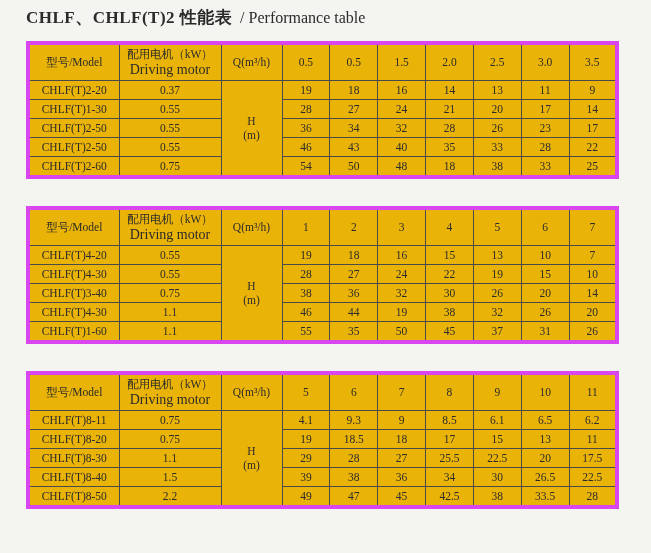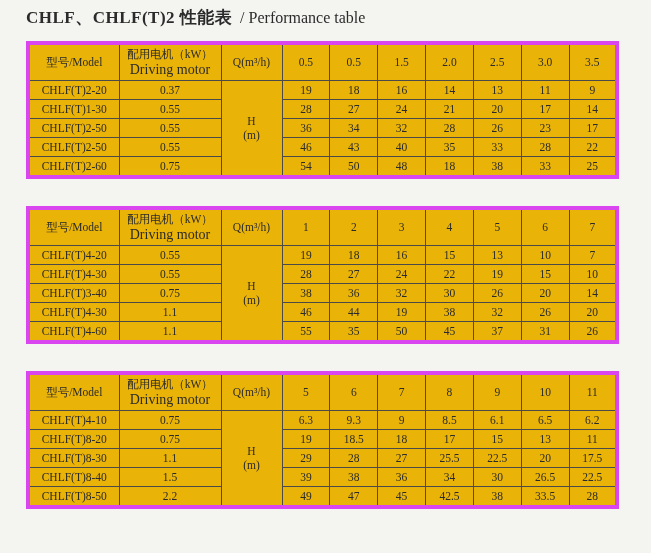--- a/index.html
+++ b/index.html
@@ -222,21 +222,21 @@
             <td>1.1</td>
             <td>46</td>
             <td>44</td>
             <td>19</td>
             <td>38</td>
             <td>32</td>
             <td>26</td>
             <td>20</td>
           </tr>
           <tr>
-            <td>CHLF(T)4-60</td>
+            <td>CHLF(T)1-60</td>
             <td>1.1</td>
             <td>55</td>
             <td>35</td>
             <td>50</td>
             <td>45</td>
             <td>37</td>
             <td>31</td>
             <td>26</td>
           </tr>
         </tbody>
@@ -263,27 +263,27 @@
           <th>6</th>
           <th>7</th>
           <th>8</th>
           <th>9</th>
           <th>10</th>
           <th>11</th>
         </tr>
       </thead>
       <tbody>
           <tr>
-            <td>CHLF(T)4-10</td>
+            <td>CHLF(T)8-11</td>
             <td>0.75</td>
             <td rowspan="5" class="hcell">
               <div>H</div>
               <div>(m)</div>
             </td>
-            <td>6.3</td>
+            <td>4.1</td>
             <td>9.3</td>
             <td>9</td>
             <td>8.5</td>
             <td>6.1</td>
             <td>6.5</td>
             <td>6.2</td>
           </tr>
           <tr>
             <td>CHLF(T)8-20</td>
             <td>0.75</td>

